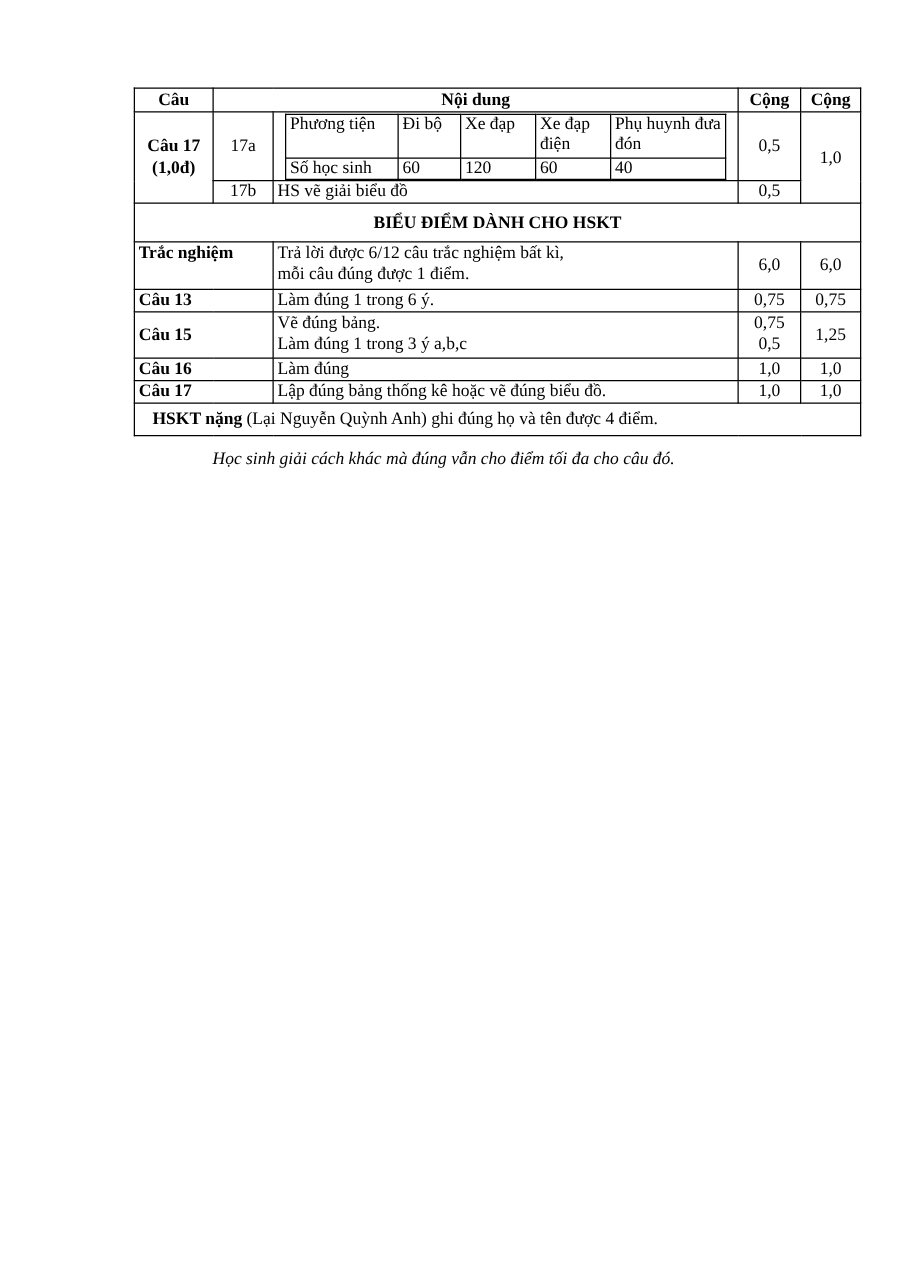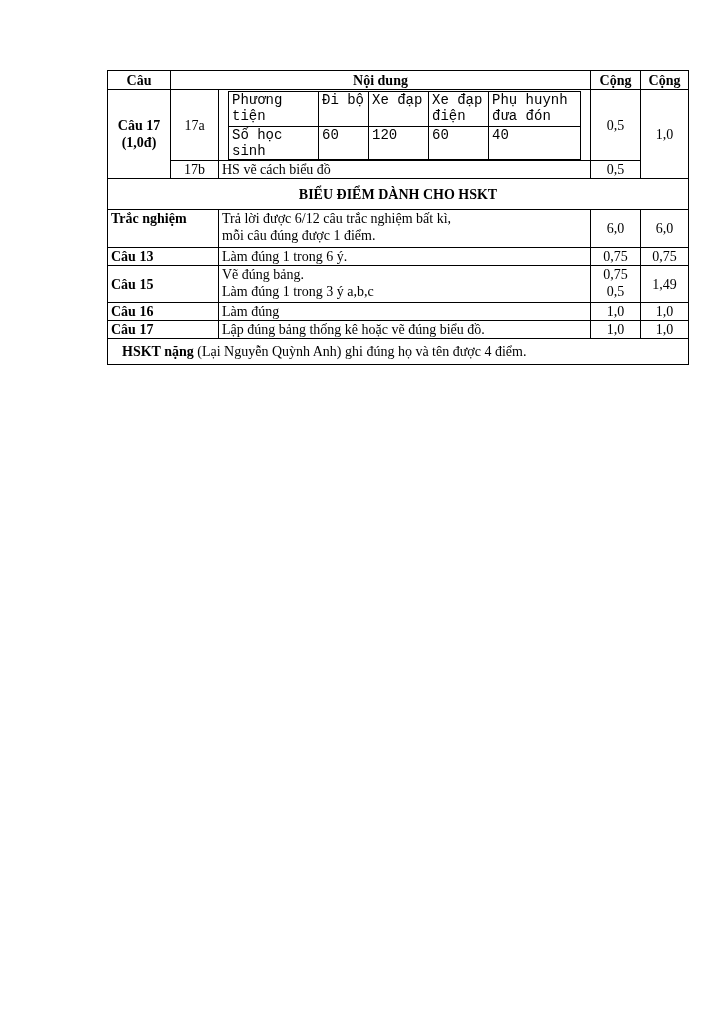--- a/index.html
+++ b/index.html
@@ -25,21 +25,21 @@
 
   .r-head  { height: 19px; }
   .r-17a   { height: 53px; }
   .r-17b   { height: 18px; }
   .r-banner{ height: 31px; }
   .r-tn    { height: 38px; }
   .r-s     { height: 18px; margin-left: 36px; }
   .r-c15   { height: 37px; }
   .r-note  { height: 26px; }
 
-  td.holder { padding: 0; vertical-align: top; font-family: Liberation Mono, monospace; }
+  td.holder { padding: 0; vertical-align: top; }
   table.inner {
     border-collapse: collapse; table-layout: fixed;
     width: 352px; margin: 1px 0 0 6px;
   }
   table.inner td {
     border: 1px solid #000; padding: 0 3px;
     vertical-align: top; line-height: 16px; overflow: hidden;
   }
   table.inner tr.ir1 { height: 35px; }
   table.inner tr.ir2 { height: 16px; margin-top: 28px; }
@@ -106,21 +106,21 @@
               </tr>
             </tbody>
           </table>
         </td>
         <td class="c">0,5</td>
         <td class="c" rowspan="2">1,0</td>
       </tr>
 
       <tr class="r-17b">
         <td class="c">17b</td>
-        <td>HS vẽ cách biểu đồ</td>
+        <td>HS vẽ giải biểu đồ</td>
         <td class="c">0,5</td>
       </tr>
 
       <tr class="r-banner">
         <td class="b c" colspan="5">BIỂU ĐIỂM DÀNH CHO HSKT</td>
       </tr>
 
       <tr class="r-tn">
         <td class="tn-label" colspan="2">Trắc nghiệm</td>
         <td class="top">
@@ -141,21 +141,21 @@
       <tr class="r-c15">
         <td class="b" colspan="2">Câu 15</td>
         <td class="top">
           <div>Vẽ đúng bảng.</div>
           <div>Làm đúng 1 trong 3 ý a,b,c</div>
         </td>
         <td class="c top">
           <div>0,75</div>
           <div>0,5</div>
         </td>
-        <td class="c">1,49</td>
+        <td class="c">1,25</td>
       </tr>
 
       <tr class="r-s">
         <td class="b" colspan="2">Câu 16</td>
         <td>Làm đúng</td>
         <td class="c">1,0</td>
         <td class="c">1,0</td>
       </tr>
 
       <tr class="r-s">
@@ -167,14 +167,15 @@
 
       <tr class="r-note">
         <td class="note-cell" colspan="5">
           <span class="b">HSKT nặng</span><span> (Lại Nguyễn Quỳnh Anh) ghi đúng họ và tên được 4 điểm.</span>
         </td>
       </tr>
 
     </tbody>
   </table>
 
+  <div class="footer-note">Học sinh giải cách khác mà đúng vẫn cho điểm tối đa cho câu đó.</div>
 
 </div>
 
 </body></html>

